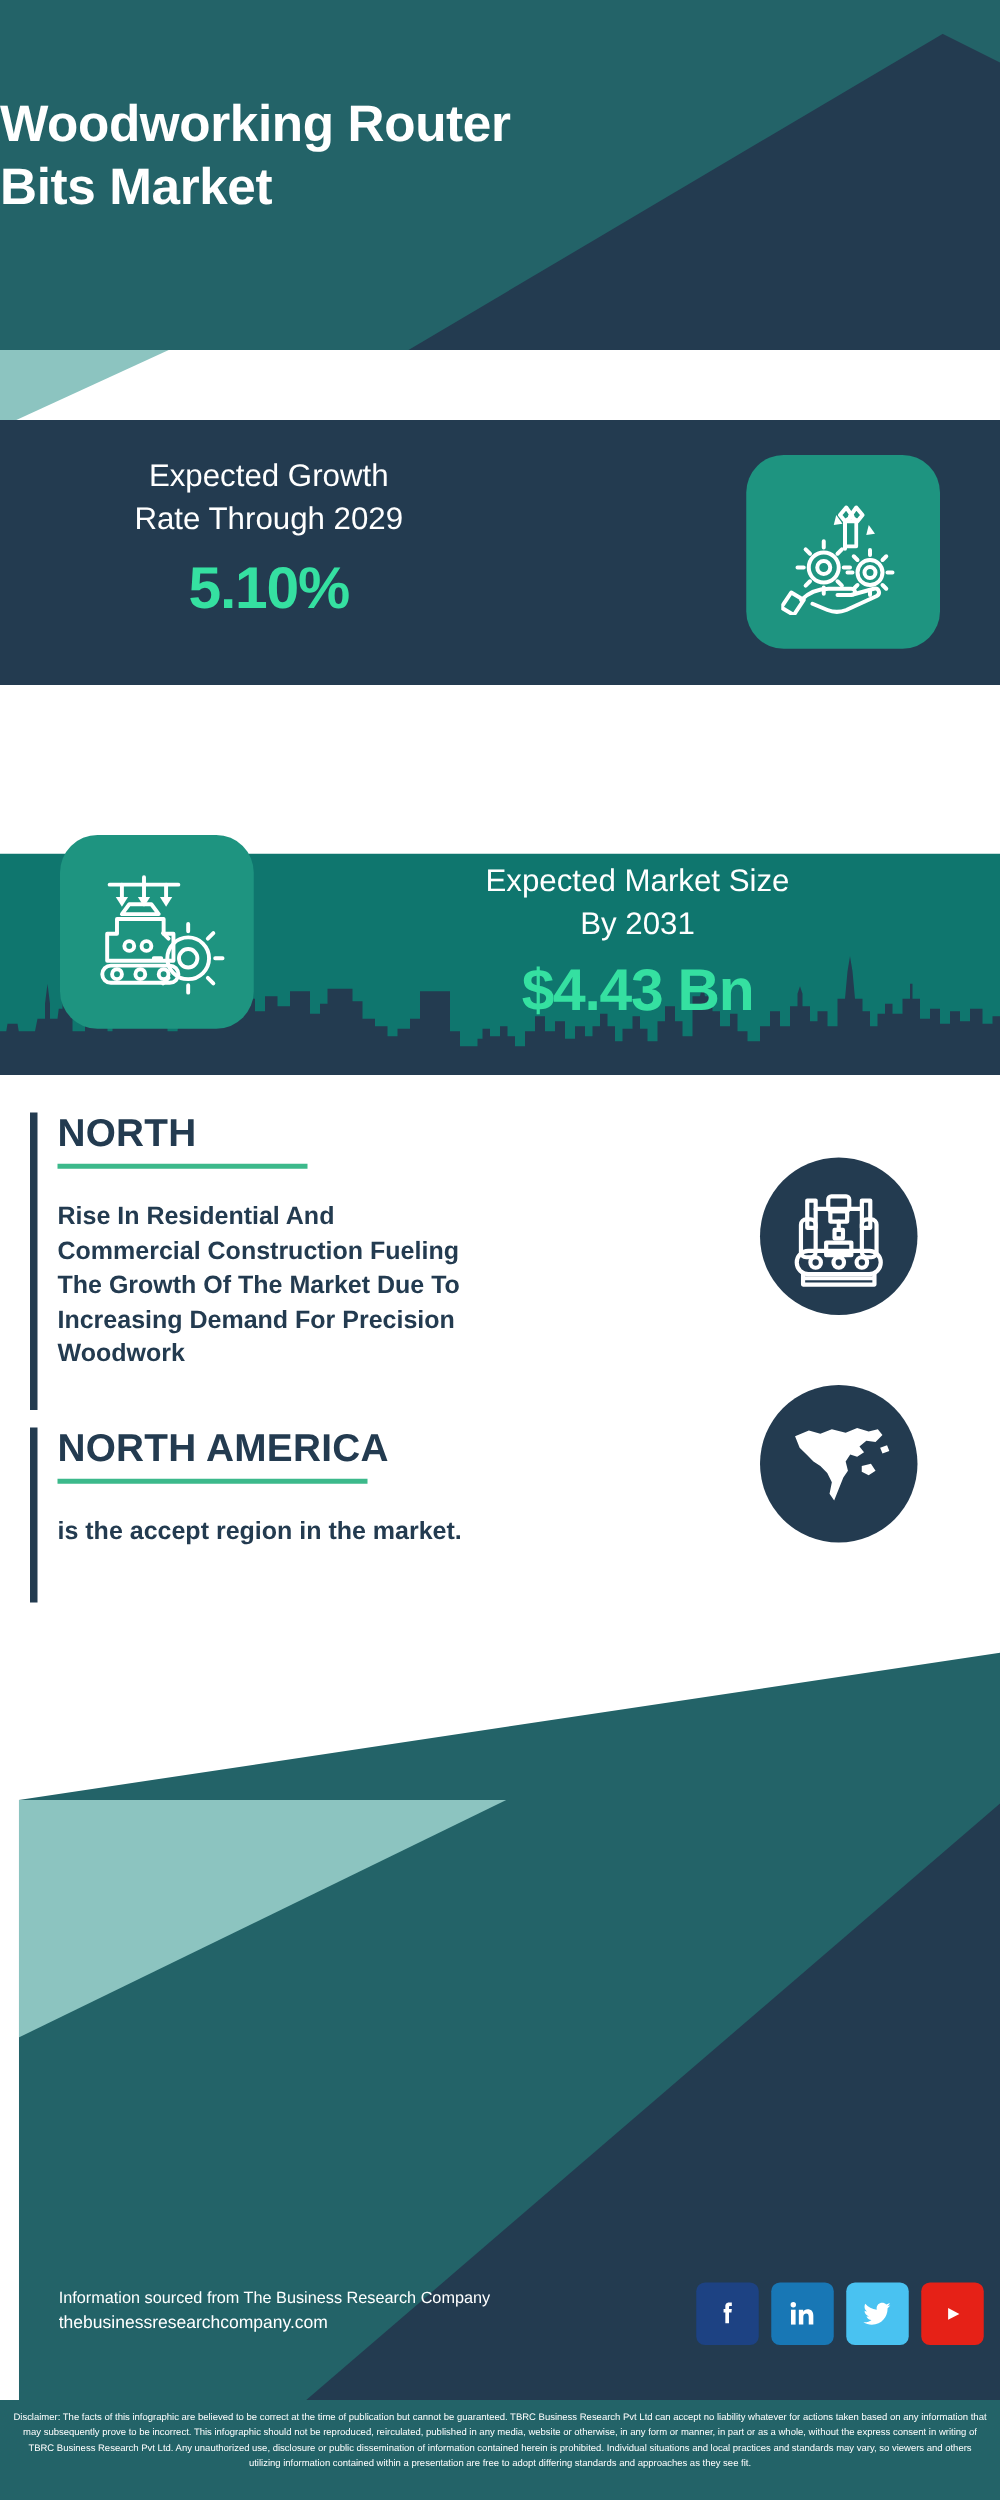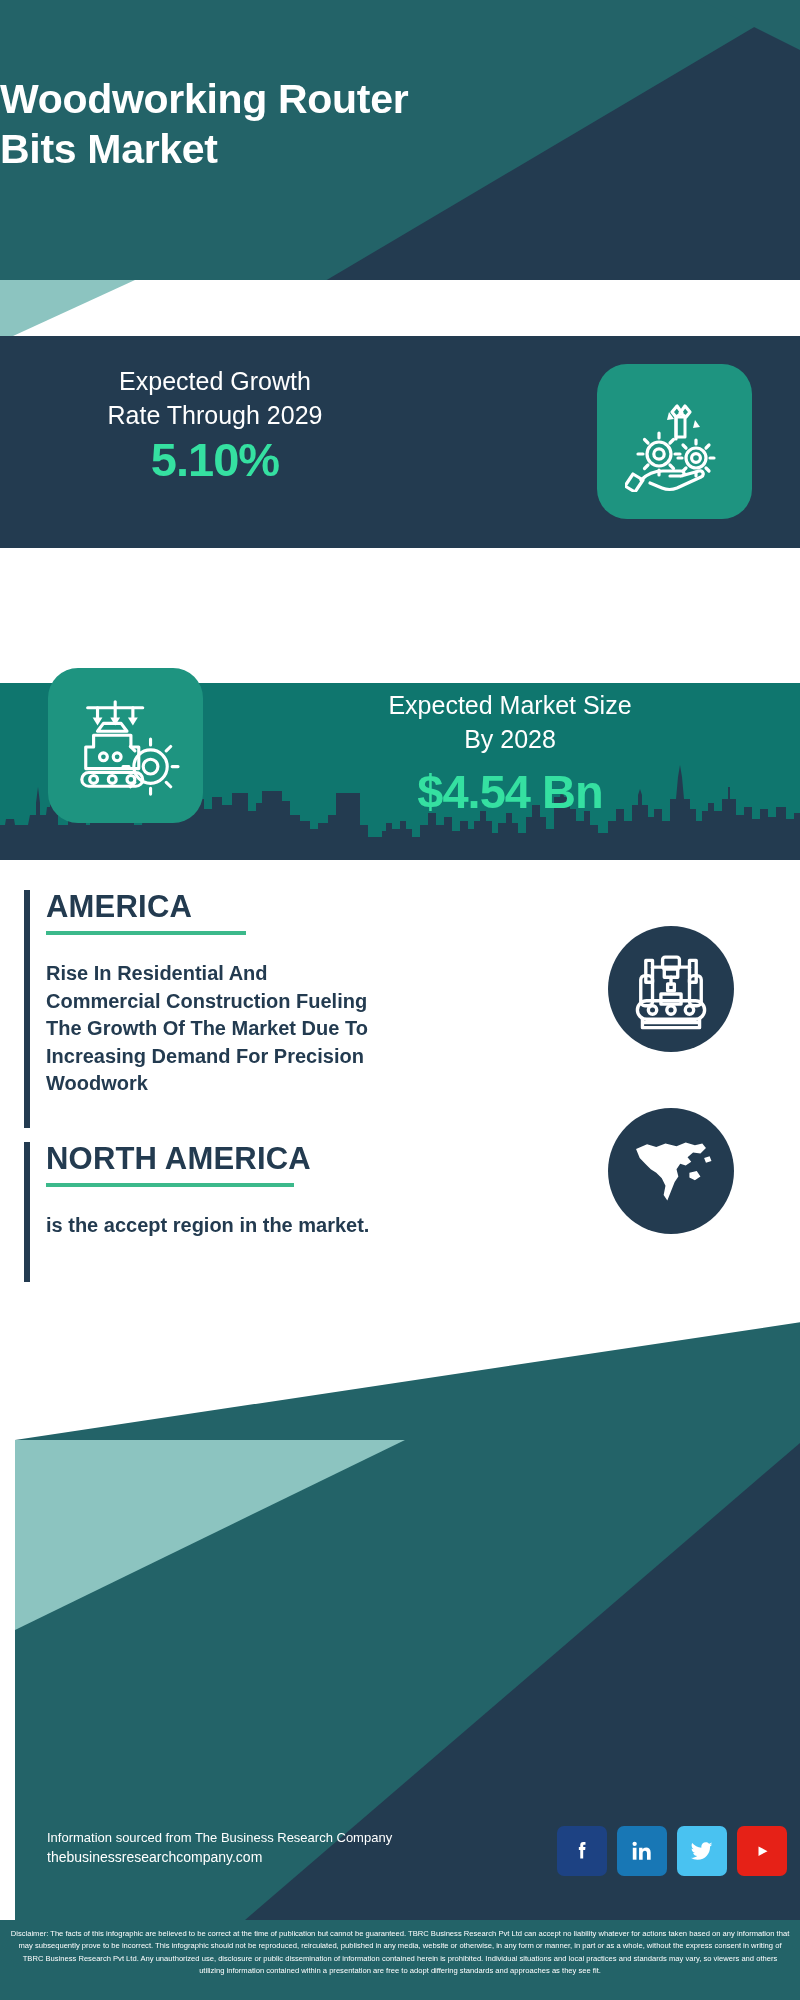--- a/index.html
+++ b/index.html
@@ -54,20 +54,21 @@
     width: 390px;
     text-align: center;
     color: #ffffff;
   }
   .growth-label {
     font-size: 25px;
     line-height: 1.36;
     font-weight: normal;
   }
   .growth-value {
+    margin-top: 10px;
     font-size: 47px;
     font-weight: bold;
     color: #35e0a1;
     letter-spacing: -1px;
   }
   .icon-tile {
     position: absolute;
     width: 155px; height: 155px;
     border-radius: 30px;
     background: #1e9480;
@@ -303,32 +304,32 @@
           <circle cx="80" cy="76" r="7.5"></circle>
           <path d="M80 54 l0 -6 M80 98 l0 6 M58 76 l-6 0 M102 76 l6 0
                    M64 60 l-4.5 -4.5 M96 92 l4.5 4.5 M64 92 l-4.5 4.5 M96 60 l4.5 -4.5"></path>
         </g>
       </svg>
     </div>
 
     <div class="market-text">
       <div class="market-label">
         <div>Expected Market Size</div>
-        <div>By 2028</div>
+        <div>By 2031</div>
       </div>
-      <div class="market-value">$4.54 Bn</div>
+      <div class="market-value">$4.43 Bn</div>
     </div>
   </div>
 
   <div class="facts">
 
     <div class="fact-block" style="top:30px; left:24px; width:350px; height:238px;">
       <div class="fact-bar"></div>
       <div class="fact-inner">
-        <div class="fact-heading">AMERICA</div>
+        <div class="fact-heading">NORTH</div>
         <div class="fact-rule"></div>
         <div class="fact-body">Rise In Residential And Commercial Construction Fueling The Growth Of The Market Due To Increasing Demand For Precision Woodwork</div>
       </div>
     </div>
 
     <div class="circle-icon" style="top:66px; right:66px;">
       <svg width="84" height="84" viewBox="0 0 100 100">
         <g fill="none" stroke="#ffffff" stroke-width="4" stroke-linejoin="round" stroke-linecap="round">
 
           <rect x="20" y="16" width="8" height="26"></rect>

